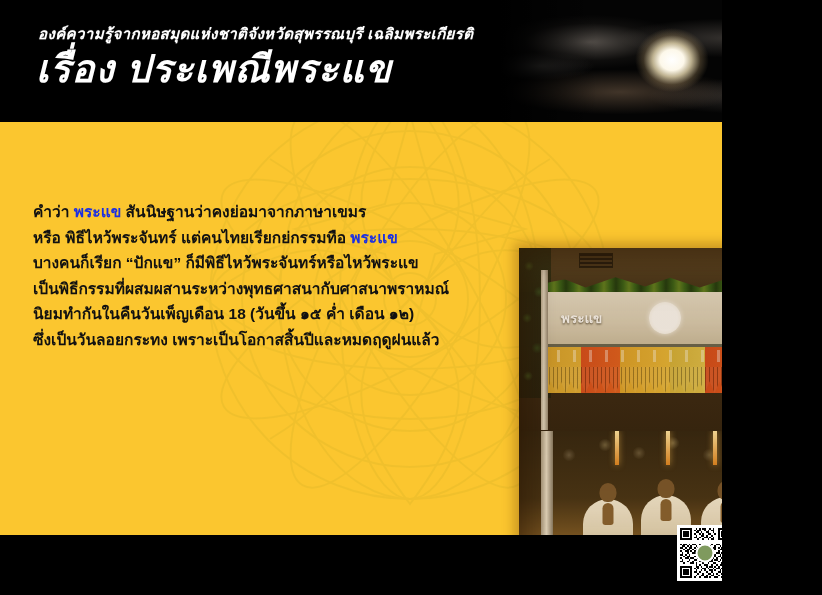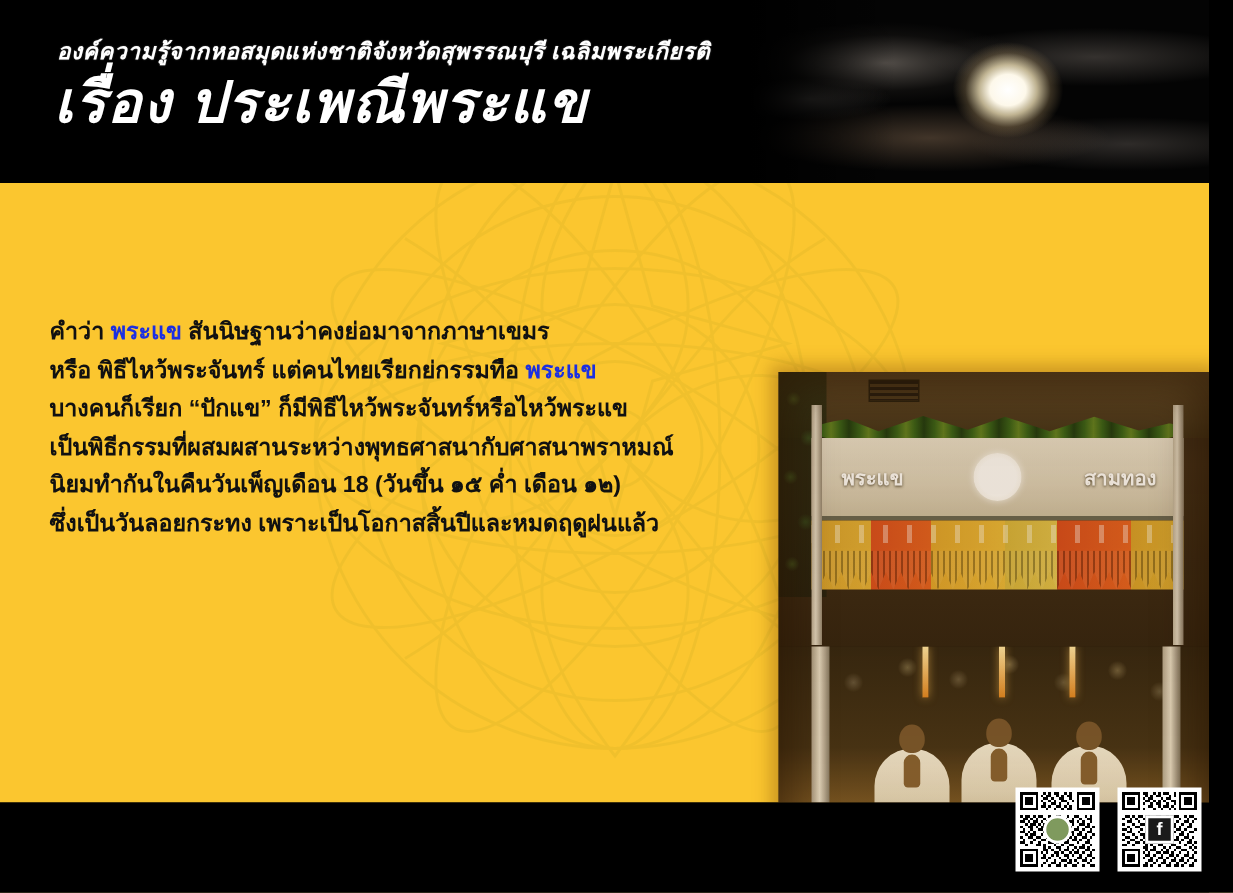--- a/index.html
+++ b/index.html
@@ -1,20 +1,20 @@
 <!DOCTYPE html>
 <html><head>
 <meta charset="utf-8">
 <style>
   html,body{margin:0;padding:0;background:#000;}
   body{font-family:"Liberation Sans","DejaVu Sans",sans-serif;}
 
   #poster{
     position:relative;
-    width:806px;height:595px;
+    width:722px;height:595px;
     overflow:hidden;
     background:#000;
   }
 
   
   .top-band{
     position:absolute;left:0;top:0;width:822px;height:122px;
     background:#000;overflow:hidden;
   }
 
@@ -58,21 +58,20 @@
     position:absolute;left:195px;top:-38px;width:430px;height:430px;
     opacity:.30;pointer-events:none;
   }
   .rosette svg{display:block;width:430px;height:430px;}
 
   
   .copy{
     position:absolute;left:33px;top:77px;width:470px;
     color:#111;font-size:15.5px;line-height:25.5px;
     font-weight:600;
-    margin-top:10px;
   }
   .copy .ln{white-space:nowrap;}
   .hl{color:#1b2fe2;font-weight:bold;}
   .khmer{color:#1b2fe2;font-weight:bold;font-size:16px;}
   .rom{color:#111;font-weight:600;font-size:14px;}
 
   
   .photo-wrap{
     position:absolute;left:519px;top:126px;width:288px;height:360px;
     box-shadow:0 0 11px 5px rgba(120,70,10,.38);

